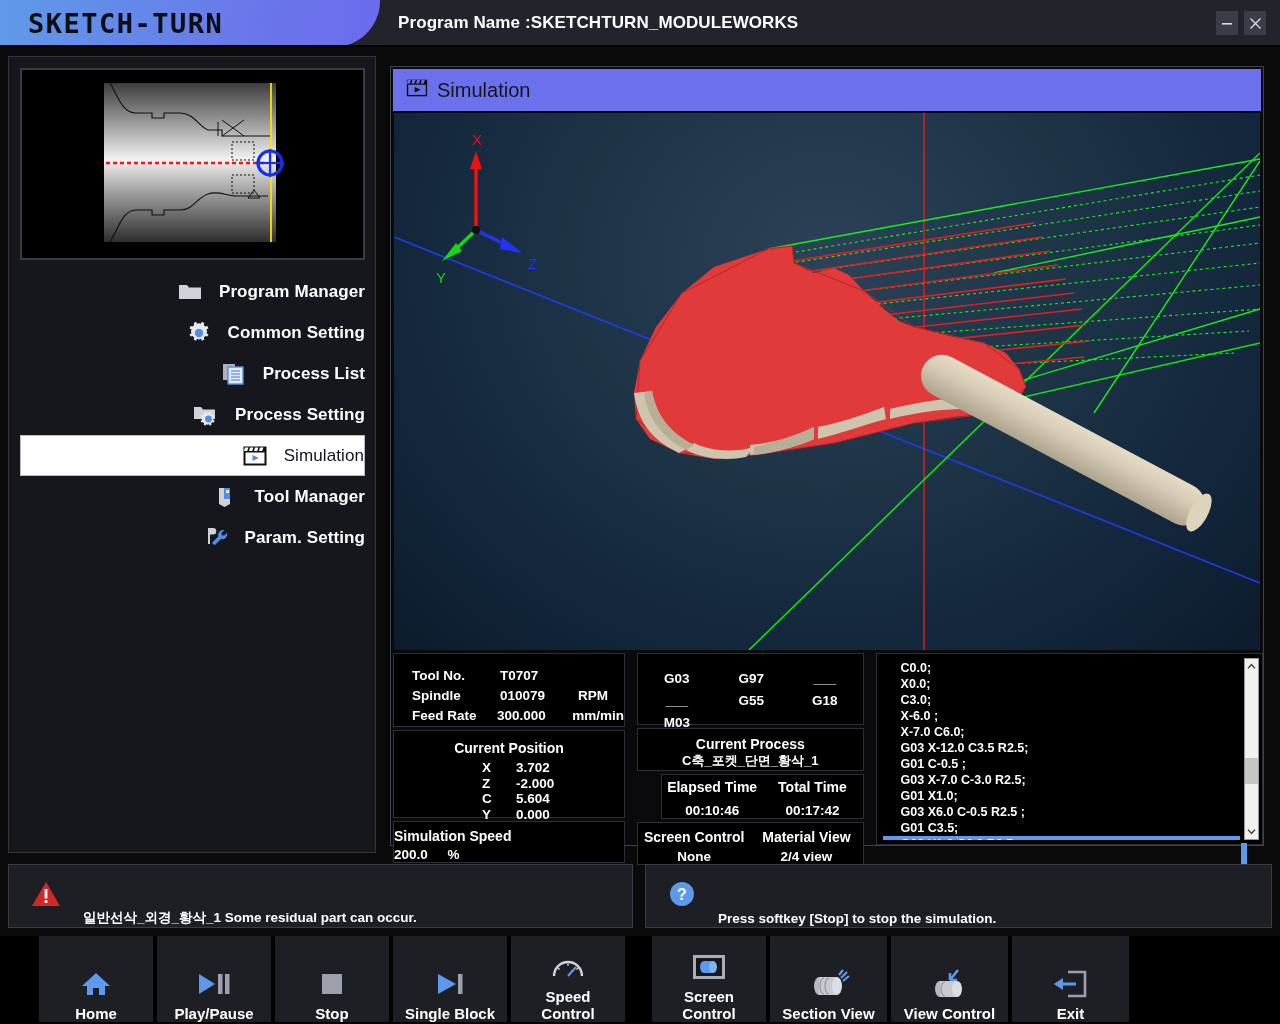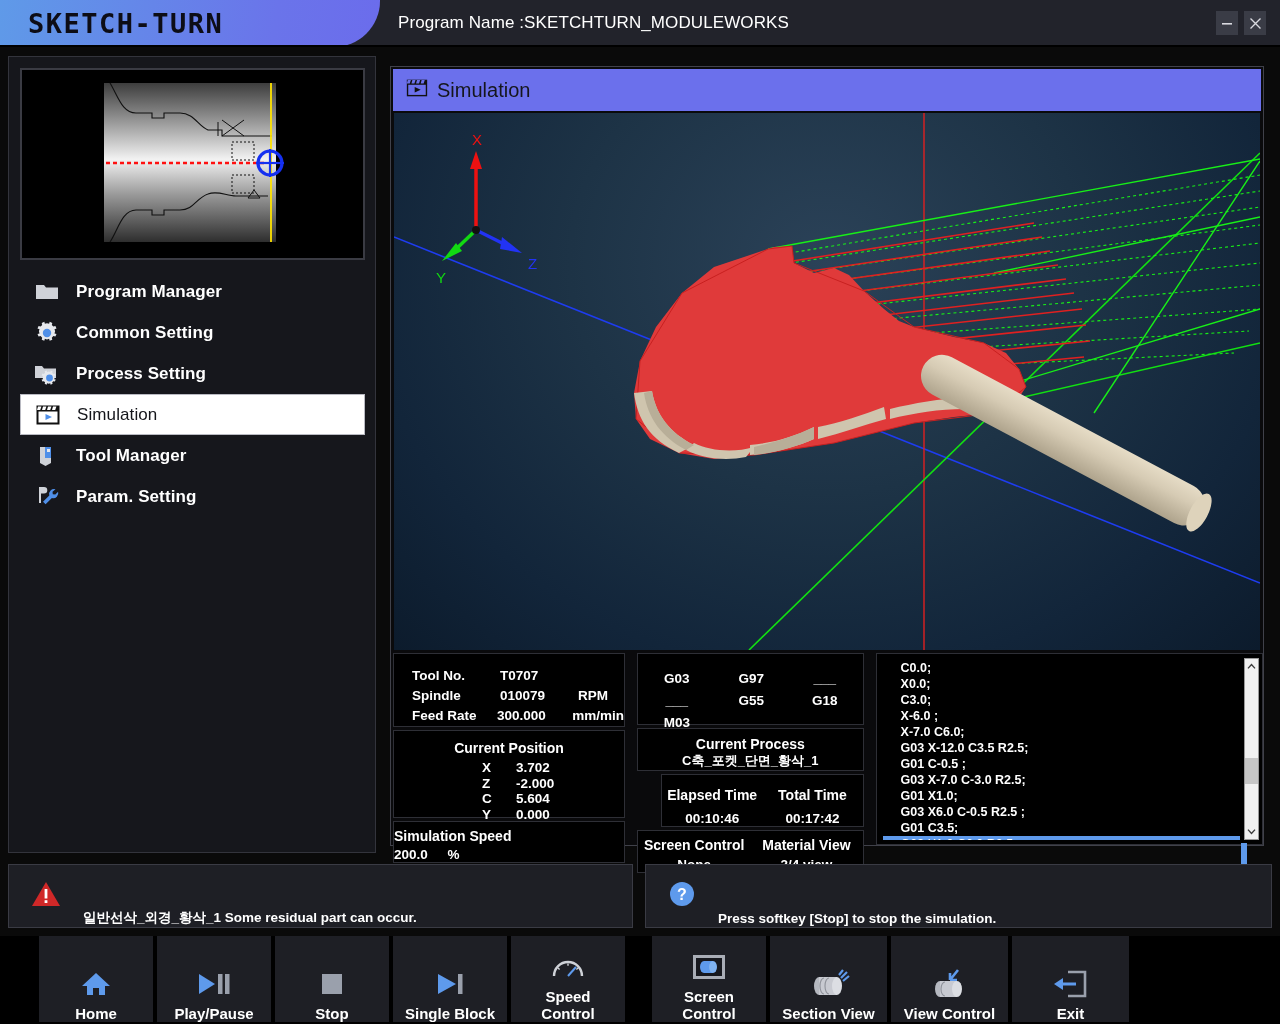--- a/index.html
+++ b/index.html
@@ -23,21 +23,21 @@
     display: flex; align-items: center;
   }
   .logo-text {
     margin-left: 28px;
     font-family: "DejaVu Sans Mono", monospace;
     font-size: 27px; font-weight: bold; letter-spacing: 1.5px;
     color: #0d0d16;
   }
   .prog-title {
     position: absolute; left: 398px; top: 13px;
-    font-size: 17px; font-weight: normal; color: #fff;
+    font-size: 17px; font-weight: bold; color: #fff;
     letter-spacing: .1px;
   }
   .wbtns { position: absolute; right: 14px; top: 11px; display: flex; gap: 6px; }
   .wbtn {
     width: 22px; height: 24px; background: #3a3c46;
     display: flex; align-items: center; justify-content: center;
     color: #d9dae0; font-size: 15px; line-height: 1;
   }
   .titlebar-underline {
     position: absolute; left: 0; top: 45px; width: 1280px; height: 2px; background: #000;
@@ -50,21 +50,21 @@
   }
   .preview-box {
     position: absolute; left: 11px; top: 11px; width: 345px; height: 192px;
     background: #000; border: 2px solid #3a3b43;
   }
   .preview-inner { position: absolute; inset: 0; overflow: hidden; }
 
   .menu { position: absolute; left: 11px; top: 214px; width: 345px; }
   .menu-item {
     display: flex; align-items: center; height: 41px;
-    padding-left: 14px; color: #ffffff; font-size: 17px;
+    padding-left: 14px; color: #ffffff; font-size: 17px; justify-content: flex-end;
   }
   .menu-item .mlabel { margin-left: 16px; font-weight: 600; letter-spacing: .1px; }
   .menu-item.active {
     background: #ffffff; border: 1px solid #b9bac2;
   }
   .menu-item.active .mlabel { color: #14151a; font-weight: 500; }
   .mi-icon { width: 26px; height: 26px; flex: none; position: relative; }
 
   
   .sim-panel {
@@ -103,21 +103,21 @@
   .cell-speed .hd { font-size: 14px; font-weight: bold; }
   .cell-speed .sv { font-size: 13.5px; font-weight: bold; margin-top: 3px; }
   .cell-speed .sv .pct { margin-left: 16px; }
 
   .cell-g { height: 72px; padding: 12px 0 0 0; }
   .gtable { width: 100%; }
   .gtable td { font-size: 13.5px; font-weight: bold; color: #fff; height: 20px; text-align: center; }
   .cell-proc { height: 49px; padding-top: 7px; text-align: center; }
   .cell-proc .hd { font-size: 14px; font-weight: bold; }
   .cell-proc .pv { font-size: 13px; font-weight: bold; margin-top: 0; }
-  .cell-time { height: 64px; padding-top: 12px; margin-left: 24px; }
+  .cell-time { height: 64px; padding-top: 4px; margin-left: 24px; }
   .two { display: flex; }
   .two > div { flex: 1; text-align: center; }
   .two .hd { font-size: 14px; font-weight: bold; }
   .two .vv { font-size: 13.5px; font-weight: bold; margin-top: 8px; }
   .cell-sc { height: 49px; padding-top: 6px; }
 
   
   .nc-panel {
     width: 400px; background: #000; border: 1px solid #2e2f36; position: relative;
   }
@@ -234,20 +234,35 @@
       <div class="menu-item">
         <span class="mi-icon">
           <svg width="26" height="26" viewBox="0 0 26 26">
             <path d="M13 3.2 l2.1 .6 .6-2 2.6 1.1 -.5 2 1.6 1.6 2-.5 1.1 2.6 -2 .6 .6 2.1 -.6 2.1 2 .6 -1.1 2.6 -2-.5 -1.6 1.6 .5 2 -2.6 1.1 -.6-2 -2.1 .6 -2.1-.6 -.6 2 -2.6-1.1 .5-2 -1.6-1.6 -2 .5 -1.1-2.6 2-.6 -.6-2.1 .6-2.1 -2-.6 1.1-2.6 2 .5 1.6-1.6 -.5-2 2.6-1.1 .6 2z" fill="#e6e8ec"></path>
             <circle cx="13" cy="13" r="4.2" fill="#4f8fe8"></circle>
           </svg>
         </span>
         <span class="mlabel">Common Setting</span>
       </div>
 
+      <div class="menu-item">
+        <span class="mi-icon">
+          <svg width="26" height="26" viewBox="0 0 26 26">
+            <rect x="2" y="3" width="12" height="16" fill="#aeb2bb"></rect>
+            <rect x="7" y="6" width="15" height="17" fill="#e8eaee" stroke="#4f8fe8" stroke-width="1.4"></rect>
+            <g stroke="#4f8fe8" stroke-width="1.2">
+              <line x1="10" y1="10" x2="19" y2="10"></line>
+                <line x1="10" y1="13" x2="19" y2="13"></line>
+              <line x1="10" y1="16" x2="19" y2="16"></line>
+                <line x1="10" y1="19" x2="19" y2="19"></line>
+            </g>
+          </svg>
+        </span>
+        <span class="mlabel">Process List</span>
+      </div>
 
       <div class="menu-item">
         <span class="mi-icon">
           <svg width="26" height="26" viewBox="0 0 26 26">
             <path d="M1 5 h7 l2 2.5 h12 V17 H1 Z" fill="#cfd2d8"></path>
             <path d="M15 10.5 l1.7 .5 .5-1.6 2.1 .9 -.4 1.6 1.3 1.3 1.6-.4 .9 2.1 -1.6 .5 .5 1.7 -.5 1.7 1.6 .5 -.9 2.1 -1.6-.4 -1.3 1.3 .4 1.6 -2.1 .9 -.5-1.6 -1.7 .5 -1.7-.5 -.5 1.6 -2.1-.9 .4-1.6 -1.3-1.3 -1.6 .4 -.9-2.1 1.6-.5 -.5-1.7 .5-1.7 -1.6-.5 .9-2.1 1.6 .4 1.3-1.3 -.4-1.6 2.1-.9 .5 1.6z" fill="#e6e8ec" transform="translate(-1,-1) scale(0.92) translate(2,2)"></path>
             <circle cx="15.5" cy="17" r="3.4" fill="#4f8fe8"></circle>
           </svg>
         </span>
         <span class="mlabel">Process Setting</span>

